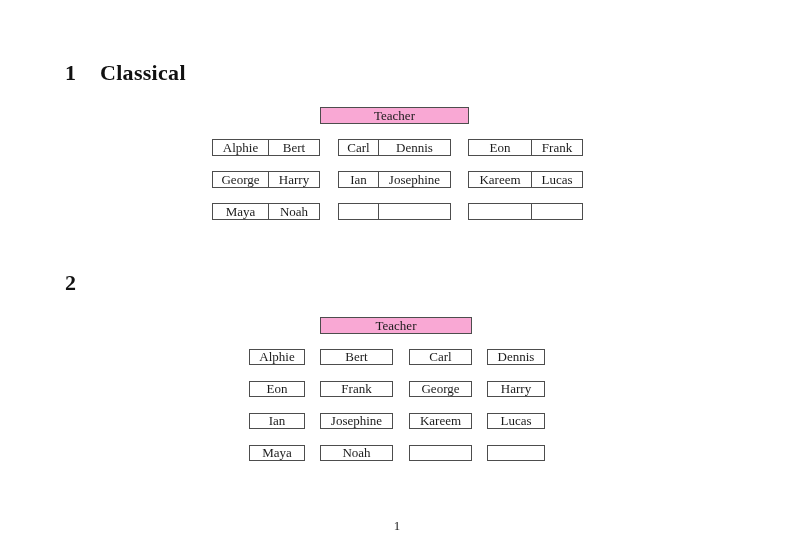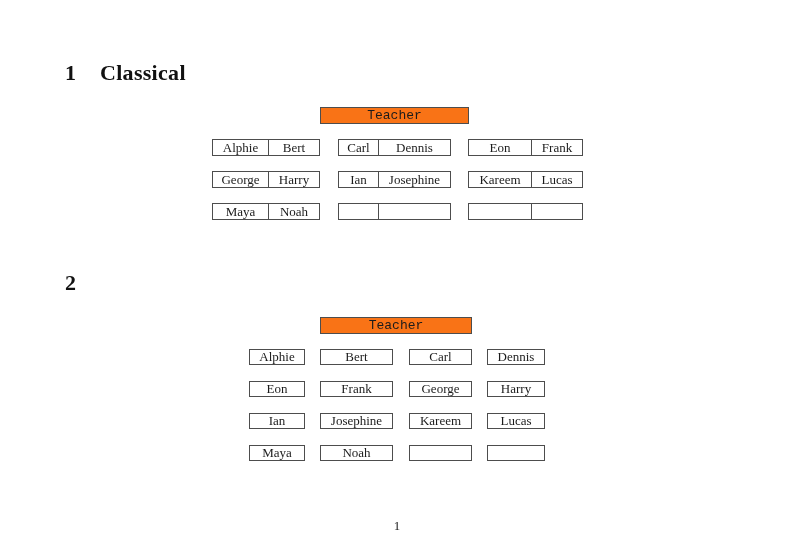--- a/index.html
+++ b/index.html
@@ -27,22 +27,21 @@
   #h-classical   { left:65px; top:61px; }
   #h-distributed { left:65px; top:271px; }
 
   
   .teacher-box {
     position:absolute;
     height:17px;
     border:1px solid #4d4d4d;
     display:flex; align-items:center; justify-content:center;
     font-size:13px;
-    background:#f97316;
-    font-family:Liberation Mono, monospace;
+    background:#f9a8d4;
   }
   #c-teacher { left:320px; top:107px; width:149px; }
   #d-teacher { left:320px; top:317px; width:152px; }
 
   
   .seat-pair {
     position:absolute;
     display:flex;
     height:17px;
     border:1px solid #4d4d4d;

